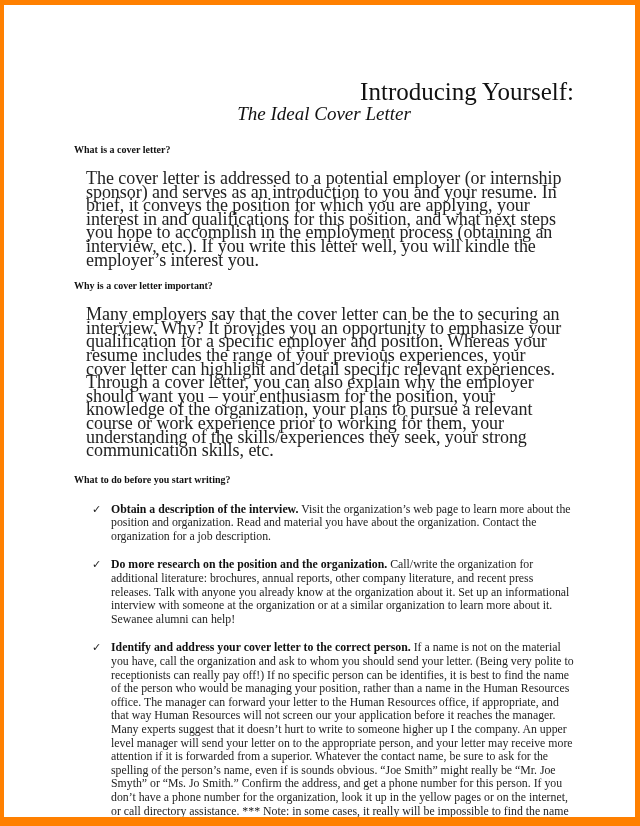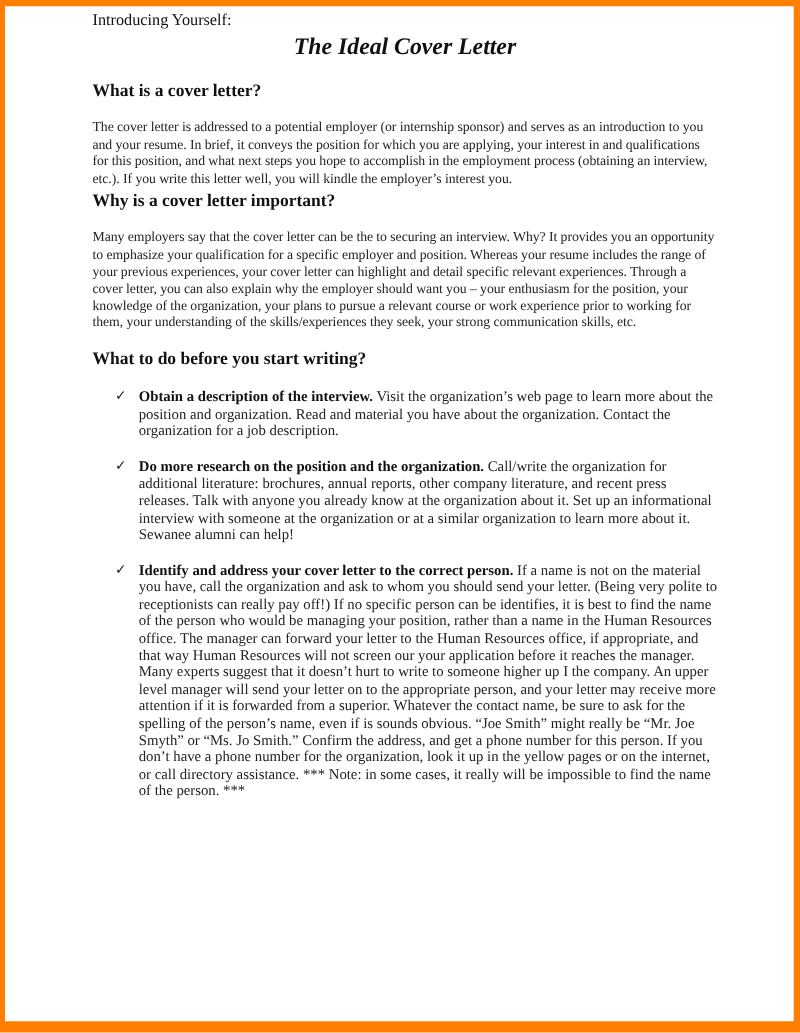--- a/index.html
+++ b/index.html
@@ -8,24 +8,24 @@
     background: #fff;
     border-top: 5px solid #ff8000;
     border-left: 4px solid #ff8000;
     border-right: 5px solid #ff8000;
     border-bottom: 9px solid #ff8000;
     overflow: hidden;
     font-family: "Liberation Serif", "DejaVu Serif", serif;
     color: #111;
   }
   .page { position: relative; padding: 0 0 0 70px; width: 500px; }
-  .title { text-align: left; font-size: 13px; line-height: 22px; }
-  .subtitle { text-align: center; font-size: 19px; font-style: italic; font-weight: bold; line-height: 22px; }
-  h2 { font-size: 14px; font-weight: bold; margin: 0; line-height: 14px; }
-  p { font-size: 11px; line-height: 13.6px; margin: 0; color: #222; letter-spacing: -0.05px; }
+  .title { text-align: right; margin-top: 76px; font-size: 25px; line-height: 22px; }
+  .subtitle { text-align: center; font-size: 19px; font-style: italic; font-weight: normal; line-height: 22px; }
+  h2 { font-size: 10px; font-weight: bold; margin: 0; line-height: 14px; }
+  p { font-size: 18px; line-height: 13.6px; margin: 12px; color: #222; letter-spacing: -0.05px; }
   .h-what { margin-top: 18px; }
   .p-what { margin-top: 15px; }
   .h-why { margin-top: 5px; }
   .p-why { margin-top: 15px; }
   .h-before { margin-top: 15px; font-family: Liberation Serif, serif; }
   ul { list-style: none; margin: 0; padding: 0; }
   li { position: relative; padding-left: 37px; font-size: 11.8px; line-height: 13.6px; color: #222; }
   li .check { position: absolute; left: 18px; top: 0; font-size: 11px; }
   li b { color: #111; }
   .li1 { margin-top: 16px; }

